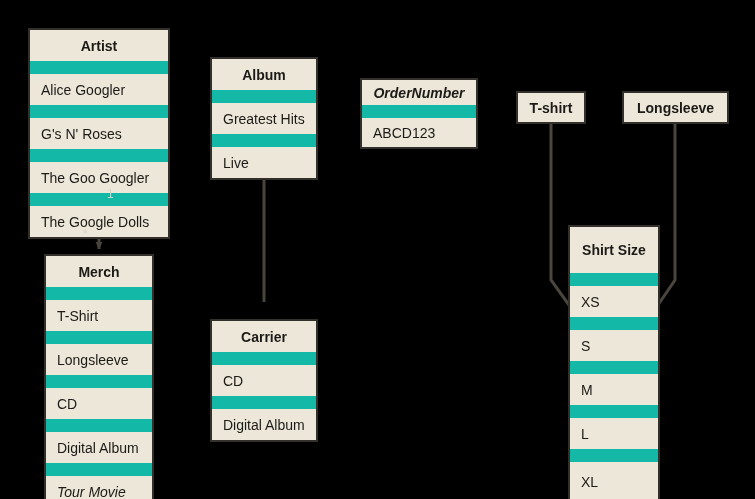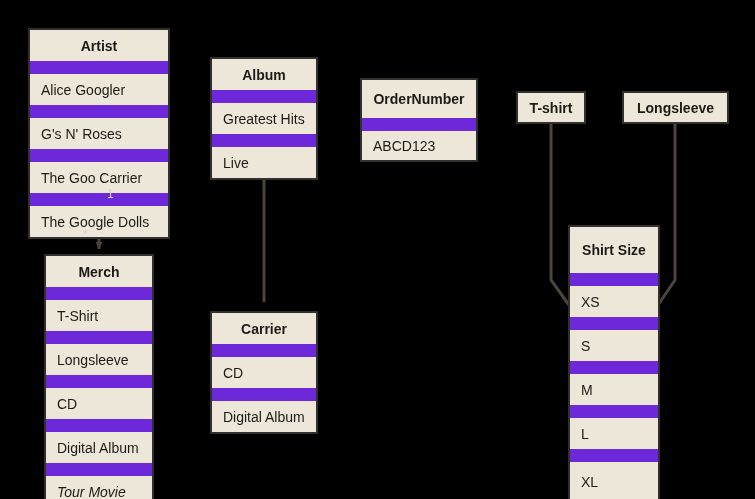--- a/index.html
+++ b/index.html
@@ -12,21 +12,21 @@
     width: 755px;
     height: 499px;
     background: #000000;
     font-family: "Liberation Sans", sans-serif;
     overflow: hidden;
   }
   .entity {
     position: absolute;
     box-sizing: border-box;
     border: 2px solid #332f2a;
-    background: #6d28d9;
+    background: #14b8a6;
     z-index: 2;
   }
   .row {
     box-sizing: border-box;
     background: #ece7d9;
     color: #1c1a17;
     font-size: 14px;
     line-height: 1;
     padding: 0 10px;
     display: flex;
@@ -78,30 +78,30 @@
   </svg>
 
   <div class="edge-label" style="left:107px; top:188px;">1</div>
   <div class="edge-label" style="left:83px; top:228px;">*</div>
 
   <div id="entities">
       <div class="entity" style="left: 28px; top: 28px; width: 142px;">
         <div class="row header" style="height: 31px;">Artist</div>
         <div class="row" style="height: 31px;">Alice Googler</div>
         <div class="row" style="height: 31px;">G's N' Roses</div>
-        <div class="row" style="height: 31px;">The Goo Carrier</div>
+        <div class="row" style="height: 31px;">The Goo Googler</div>
         <div class="row" style="height: 31px;">The Google Dolls</div>
       </div>
       <div class="entity" style="left: 210px; top: 57px; width: 108px;">
         <div class="row header" style="height: 31px;">Album</div>
         <div class="row" style="height: 31px;">Greatest Hits</div>
         <div class="row" style="height: 31px;">Live</div>
       </div>
       <div class="entity" style="left: 360px; top: 78px; width: 118px;">
-        <div class="row header" style="height: 38px;">OrderNumber</div>
+        <div class="row header" style="height: 25px; font-style: italic;">OrderNumber</div>
         <div class="row" style="height: 29px;">ABCD123</div>
       </div>
       <div class="entity" style="left: 516px; top: 91px; width: 70px;">
         <div class="row header" style="height: 29px;">T-shirt</div>
       </div>
       <div class="entity" style="left: 622px; top: 91px; width: 107px;">
         <div class="row header" style="height: 29px;">Longsleeve</div>
       </div>
       <div class="entity" style="left: 568px; top: 225px; width: 92px;">
         <div class="row header" style="height: 46px;">Shirt Size</div>
@@ -114,19 +114,19 @@
         <div class="row" style="height: 31px; font-family: Liberation Serif, serif;">3XL</div>
       </div>
       <div class="entity" style="left: 44px; top: 254px; width: 110px;">
         <div class="row header" style="height: 31px;">Merch</div>
         <div class="row" style="height: 31px;">T-Shirt</div>
         <div class="row" style="height: 31px;">Longsleeve</div>
         <div class="row" style="height: 31px;">CD</div>
         <div class="row" style="height: 31px;">Digital Album</div>
         <div class="row" style="height: 31px; font-style: italic;">Tour Movie</div>
       </div>
-      <div class="entity" style="left: 210px; top: 311px; width: 108px;">
+      <div class="entity" style="left: 210px; top: 319px; width: 108px;">
         <div class="row header" style="height: 31px;">Carrier</div>
         <div class="row" style="height: 31px;">CD</div>
         <div class="row" style="height: 31px;">Digital Album</div>
       </div>
     </div>
 </div>
 
 </body></html>

